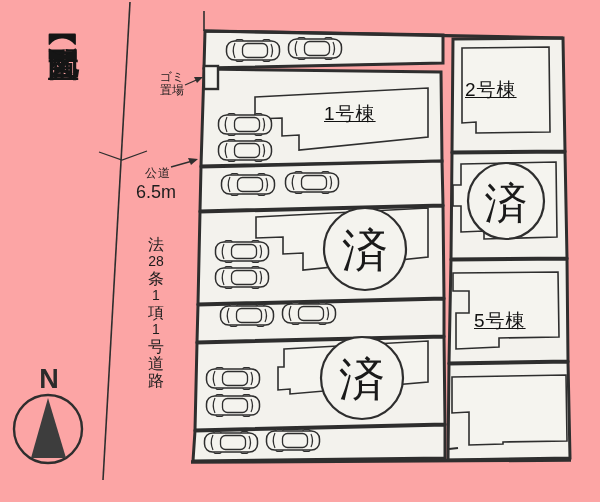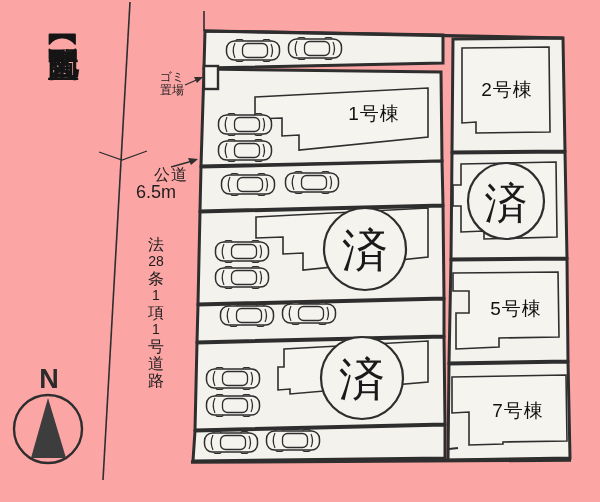--- a/index.html
+++ b/index.html
@@ -12,27 +12,27 @@
     position:relative;width:600px;height:502px;overflow:hidden;
     background:#fca5a5;color:#1d1d1d;
   }
   .stage svg{position:absolute;left:0;top:0;}
   .txt{position:absolute;white-space:nowrap;color:#1d1d1d;}
   .title-vert{
     left:42px;top:24px;
     writing-mode:vertical-rl;text-orientation:mixed;
     font-size:31px;font-weight:bold;letter-spacing:1px;color:#151515;
   }
-  .bldg-label{font-size:19px;text-align:center;width:84px;letter-spacing:1px;color:#111;}
+  .bldg-label{font-size:19px;text-align:left;width:84px;letter-spacing:1px;color:#111;text-decoration:underline;}
   .sold{
     font-size:46px;line-height:56px;width:64px;height:56px;
     text-align:center;color:#1a1a1a;
   }
   .gomi{left:155px;top:71px;font-size:12px;line-height:13px;text-align:center;width:34px;white-space:normal;}
-  .koudou{left:149px;top:165px;width:44px;font-size:16px;text-align:center;letter-spacing:1px;}
+  .koudou{left:136px;top:165px;width:44px;font-size:12px;text-align:center;letter-spacing:1px;}
   .roadwidth{left:128px;top:182px;width:56px;font-size:18px;text-align:center;}
   .law{
     left:143px;top:236px;width:26px;
     display:flex;flex-direction:column;align-items:center;
   }
   .law span{font-size:16px;line-height:17px;}
   .law span.num{font-size:14px;}
   .north-n{left:33px;top:364px;width:32px;text-align:center;font-size:27px;font-weight:bold;color:#2b2b2b;}
 </style>
 </head>
@@ -142,23 +142,22 @@
     <span class="num">28</span>
     <span>条</span>
     <span class="num">1</span>
     <span>項</span>
     <span class="num">1</span>
     <span>号</span>
     <span>道</span>
     <span>路</span>
   </div>
 
-  <div class="txt bldg-label" style="left:332px;top:101px;">1号棟</div>
+  <div class="txt bldg-label" style="left:324px;top:101px;">1号棟</div>
   <div class="txt bldg-label" style="left:465px;top:77px;">2号棟</div>
-  <div class="txt bldg-label" style="left:474px;top:296px;">5号棟</div>
-  <div class="txt bldg-label" style="left:476px;top:398px;">7号棟</div>
+  <div class="txt bldg-label" style="left:474px;top:308px;">5号棟</div>
 
   <div class="txt sold" style="left:333px;top:222px;">済</div>
   <div class="txt sold" style="left:330px;top:351px;">済</div>
   <div class="txt sold" style="left:474px;top:175px;font-size:43px;">済</div>
 
   <div class="txt north-n">N</div>
 </div>
 
 </body></html>

